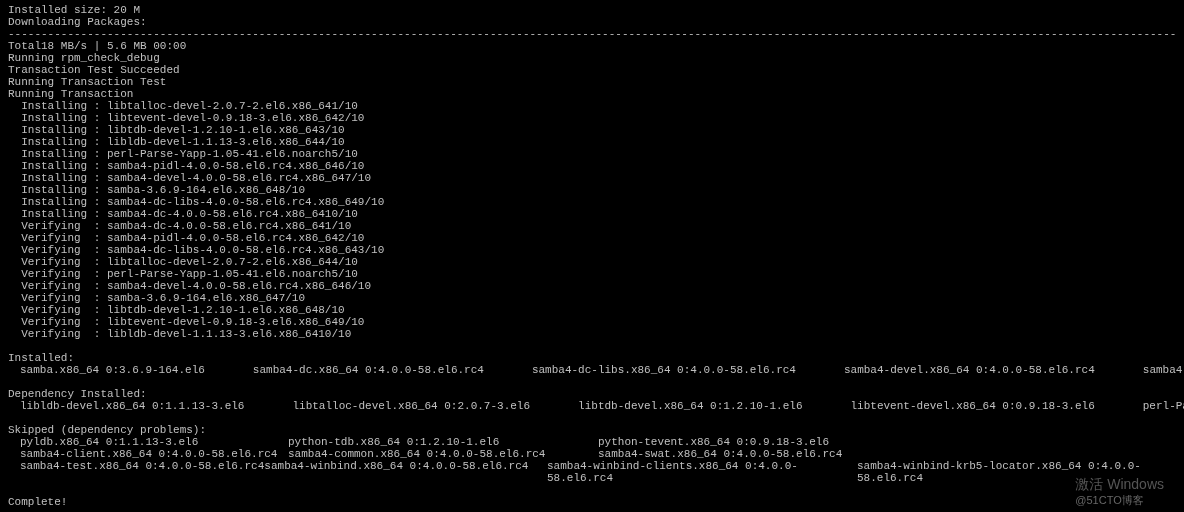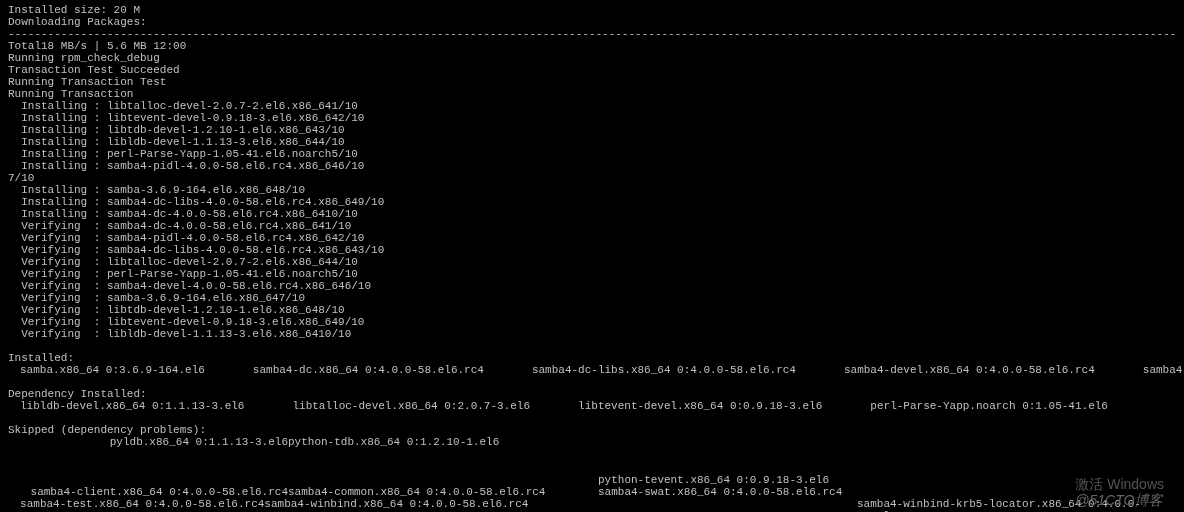--- a/index.html
+++ b/index.html
@@ -16,46 +16,46 @@
     position: relative;
   }
   .line { white-space: pre; }
   .row { display: flex; justify-content: flex-start; }
   .row .right { text-align: right; }
   .indent { padding-left: 12px; }
   .hr { white-space: nowrap; overflow: hidden; }
   .cols { display: flex; gap: 48px; }
   .cols > div { white-space: nowrap; }
   .tcols { display:flex; }
-  .tc1 { width: 268px; text-align: right; }
+  .tc1 { width: 268px; }
   .tc2 { width: 310px; }
-  .tc3 { width: 340px; margin-top: 38px; }
+  .tc3 { width: 340px; }
   .tc4 { }
   .watermark {
     position: absolute;
     right: 20px;
     bottom: 4px;
     color: #555;
     font-family: "Segoe UI","Microsoft YaHei",sans-serif;
     font-size: 14px;
     line-height: 16px;
     pointer-events: none;
   }
-  .watermark .small { font-size: 14px; color:#666;font-style:italic; }
+  .watermark .small { font-size: 11px; color:#666; }
 </style>
 </head>
 <body>
 
 <div>
   <div class="line">Installed size: 20 M</div>
   <div class="line">Downloading Packages:</div>
   <div class="line hr">--------------------------------------------------------------------------------------------------------------------------------------------------------------------------------------------------------------------</div>
   <div class="row">
     <span>Total</span>
-    <span class="right">18 MB/s | 5.6 MB     12:00</span>
+    <span class="right">18 MB/s | 5.6 MB     00:00</span>
   </div>
   <div class="line">Running rpm_check_debug</div>
   <div class="line">Transaction Test Succeeded</div>
   <div class="line">Running Transaction Test</div>
   <div class="line">Running Transaction</div>
 
   <div id="ops">
       <div class="row">
         <span class="line">  Installing : libtalloc-devel-2.0.7-2.el6.x86_64</span>
         <span class="right">1/10</span>
@@ -74,20 +74,21 @@
       </div>
       <div class="row">
         <span class="line">  Installing : perl-Parse-Yapp-1.05-41.el6.noarch</span>
         <span class="right">5/10</span>
       </div>
       <div class="row">
         <span class="line">  Installing : samba4-pidl-4.0.0-58.el6.rc4.x86_64</span>
         <span class="right">6/10</span>
       </div>
       <div class="row">
+        <span class="line">  Installing : samba4-devel-4.0.0-58.el6.rc4.x86_64</span>
         <span class="right">7/10</span>
       </div>
       <div class="row">
         <span class="line">  Installing : samba-3.6.9-164.el6.x86_64</span>
         <span class="right">8/10</span>
       </div>
       <div class="row">
         <span class="line">  Installing : samba4-dc-libs-4.0.0-58.el6.rc4.x86_64</span>
         <span class="right">9/10</span>
       </div>
@@ -145,20 +146,21 @@
       <div>samba4-dc-libs.x86_64 0:4.0.0-58.el6.rc4</div>
       <div>samba4-devel.x86_64 0:4.0.0-58.el6.rc4</div>
       <div>samba4-pidl.x86_64 0:4.0.0-58.el6.rc4</div>
     </div>
 
   <div class="line">&nbsp;</div>
   <div class="line">Dependency Installed:</div>
   <div class="indent cols" id="dep-cols">
       <div>libldb-devel.x86_64 0:1.1.13-3.el6</div>
       <div>libtalloc-devel.x86_64 0:2.0.7-3.el6</div>
+      <div>libtdb-devel.x86_64 0:1.2.10-1.el6</div>
       <div>libtevent-devel.x86_64 0:0.9.18-3.el6</div>
       <div>perl-Parse-Yapp.noarch 0:1.05-41.el6</div>
     </div>
 
   <div class="line">&nbsp;</div>
   <div class="line">Skipped (dependency problems):</div>
   <div id="skip-rows">
       <div class="indent tcols">
         <div class="tc1">pyldb.x86_64 0:1.1.13-3.el6</div>
         <div class="tc2">python-tdb.x86_64 0:1.2.10-1.el6</div>

